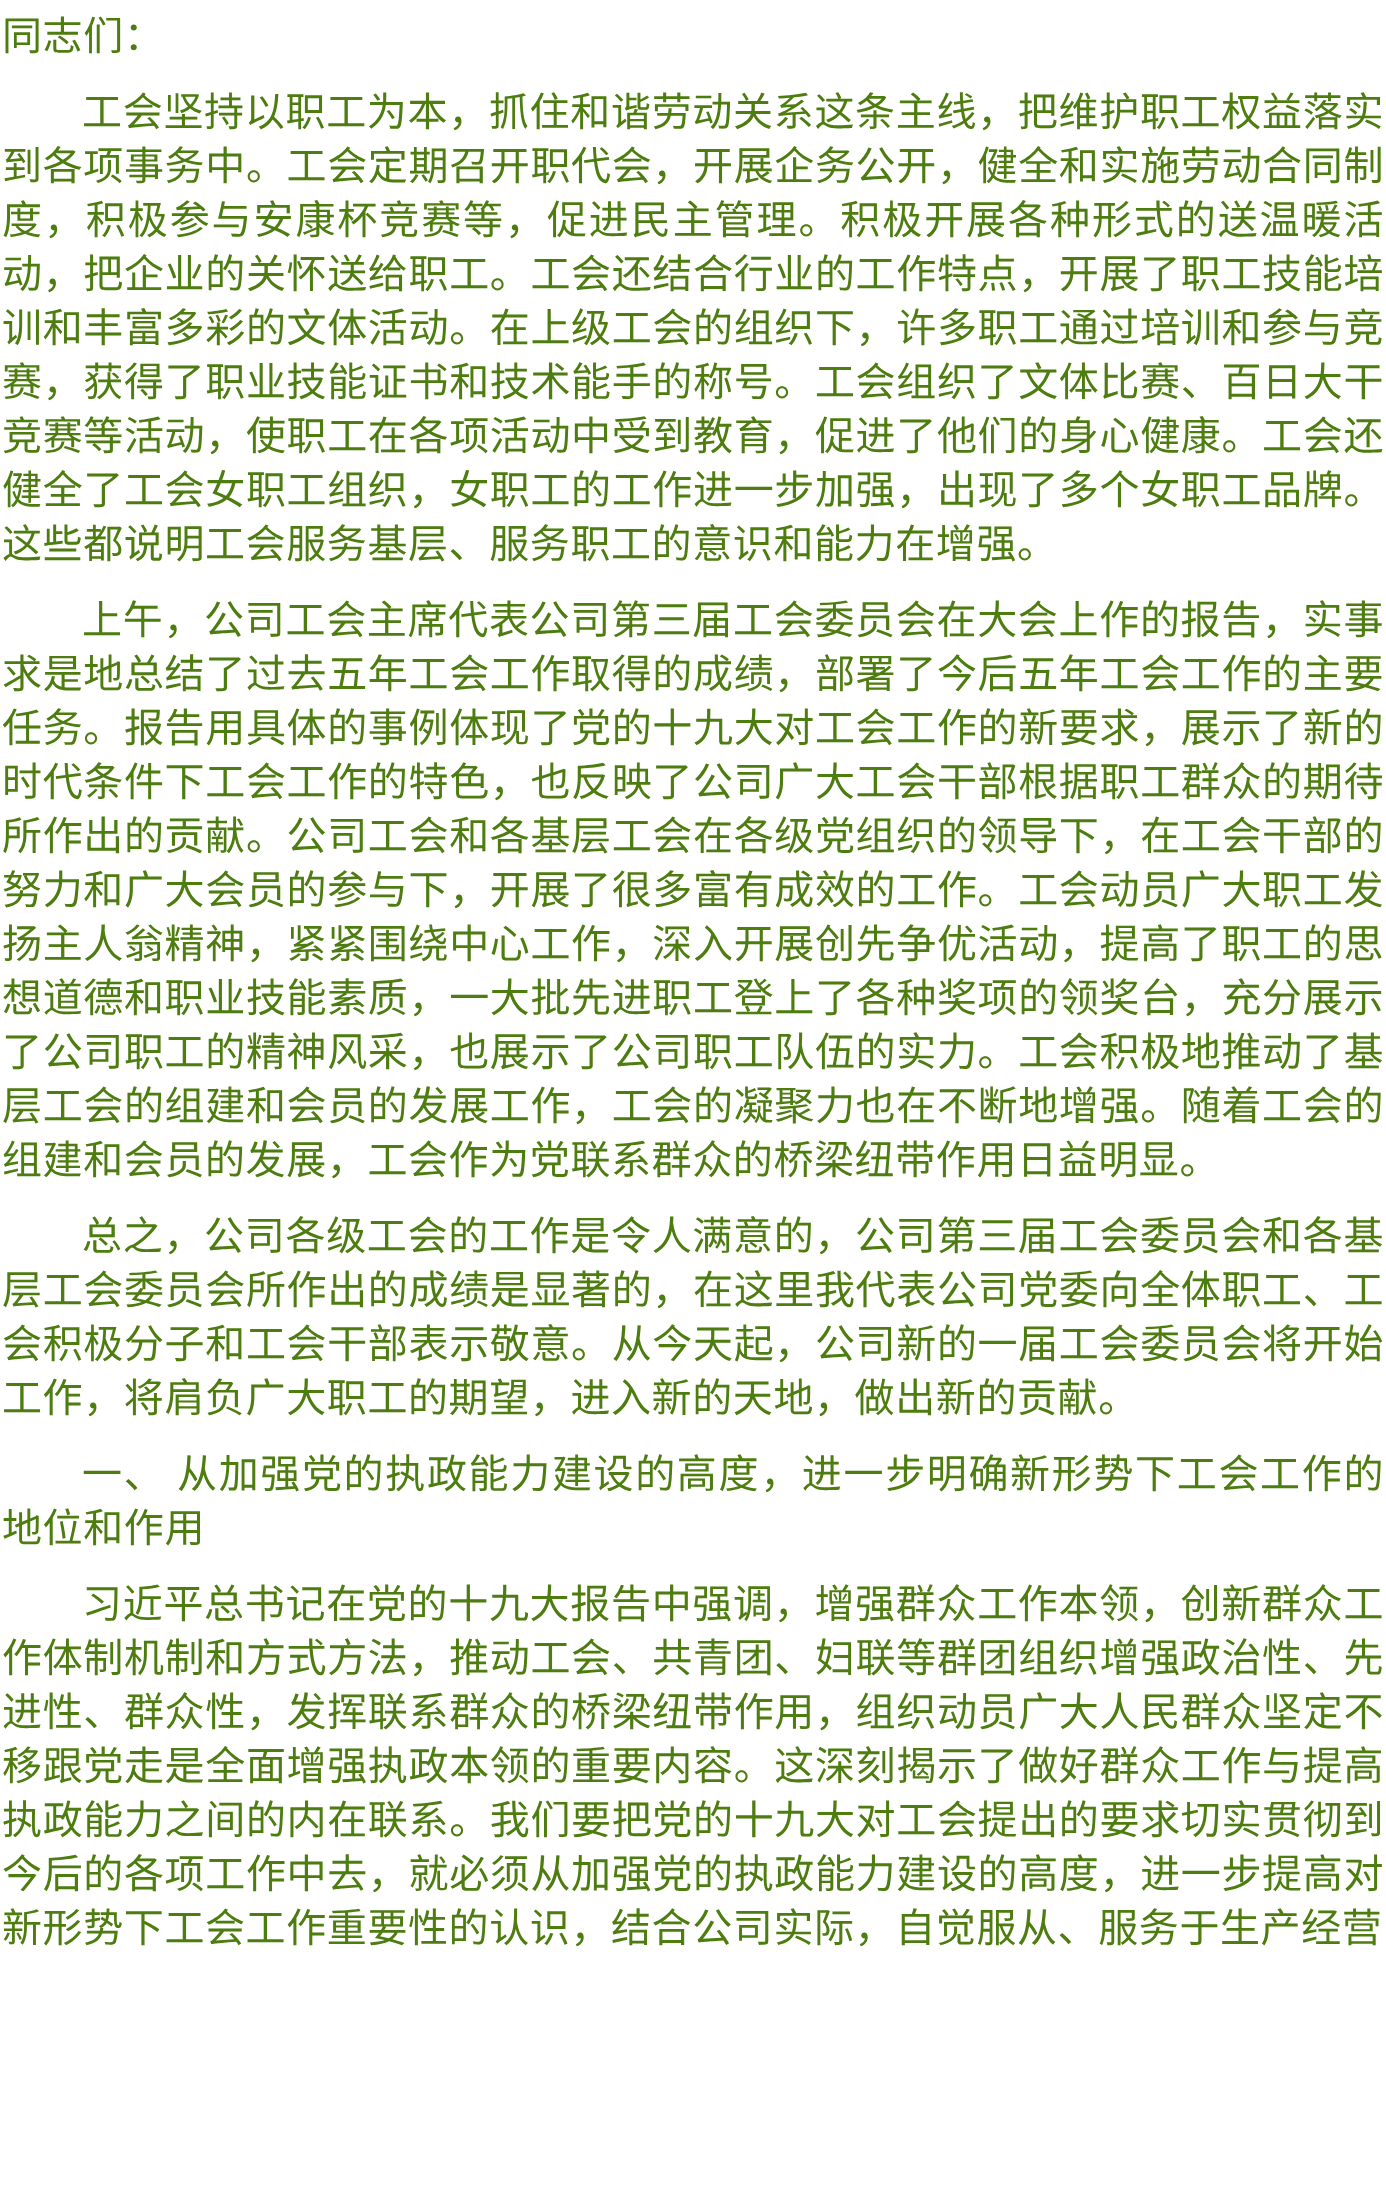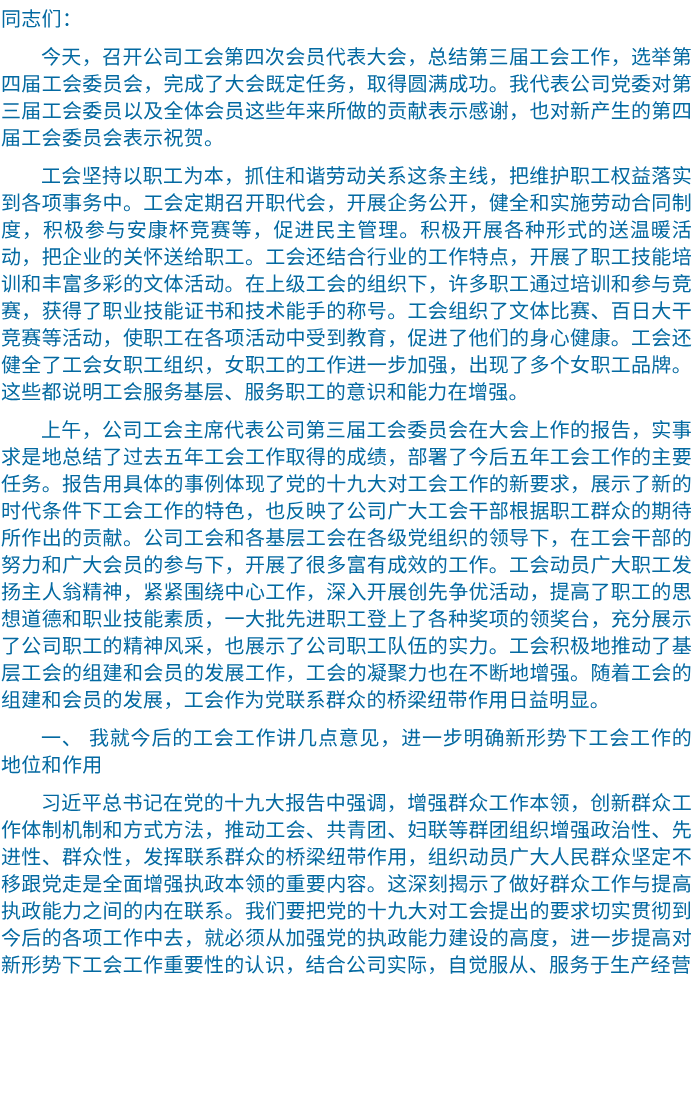--- a/index.html
+++ b/index.html
@@ -11,39 +11,39 @@
     height: 1097px;
     overflow: hidden;
     background: #ffffff;
   }
   .doc-page {
     box-sizing: border-box;
     width: 693px;
     height: 1097px;
     padding: 6px 1px 0 1px;
     overflow: hidden;
-    font-family: Liberation Sans, sans-serif;
+    font-family: Liberation Serif, serif;
     font-size: 20px;
     line-height: 27px;
     letter-spacing: 0.3px;
-    color: #0369a1;
+    color: #4d7c0f;
     text-align: justify;
     word-break: break-all;
   }
   .doc-page p {
     margin: 0 0 11px 0;
     text-indent: 2em;
   }
   .doc-page p.salutation {
     text-indent: 0;
   }
 </style>
 </head>
 <body>
 
 <main class="doc-page">
   <p class="salutation">同志们：</p>
-  <p>今天，召开公司工会第四次会员代表大会，总结第三届工会工作，选举第四届工会委员会，完成了大会既定任务，取得圆满成功。我代表公司党委对第三届工会委员以及全体会员这些年来所做的贡献表示感谢，也对新产生的第四届工会委员会表示祝贺。</p>
   <p>工会坚持以职工为本，抓住和谐劳动关系这条主线，把维护职工权益落实到各项事务中。工会定期召开职代会，开展企务公开，健全和实施劳动合同制度，积极参与安康杯竞赛等，促进民主管理。积极开展各种形式的送温暖活动，把企业的关怀送给职工。工会还结合行业的工作特点，开展了职工技能培训和丰富多彩的文体活动。在上级工会的组织下，许多职工通过培训和参与竞赛，获得了职业技能证书和技术能手的称号。工会组织了文体比赛、百日大干竞赛等活动，使职工在各项活动中受到教育，促进了他们的身心健康。工会还健全了工会女职工组织，女职工的工作进一步加强，出现了多个女职工品牌。这些都说明工会服务基层、服务职工的意识和能力在增强。</p>
   <p>上午，公司工会主席代表公司第三届工会委员会在大会上作的报告，实事求是地总结了过去五年工会工作取得的成绩，部署了今后五年工会工作的主要任务。报告用具体的事例体现了党的十九大对工会工作的新要求，展示了新的时代条件下工会工作的特色，也反映了公司广大工会干部根据职工群众的期待所作出的贡献。公司工会和各基层工会在各级党组织的领导下，在工会干部的努力和广大会员的参与下，开展了很多富有成效的工作。工会动员广大职工发扬主人翁精神，紧紧围绕中心工作，深入开展创先争优活动，提高了职工的思想道德和职业技能素质，一大批先进职工登上了各种奖项的领奖台，充分展示了公司职工的精神风采，也展示了公司职工队伍的实力。工会积极地推动了基层工会的组建和会员的发展工作，工会的凝聚力也在不断地增强。随着工会的组建和会员的发展，工会作为党联系群众的桥梁纽带作用日益明显。</p>
-  <p>一、 我就今后的工会工作讲几点意见，进一步明确新形势下工会工作的地位和作用</p>
+  <p>总之，公司各级工会的工作是令人满意的，公司第三届工会委员会和各基层工会委员会所作出的成绩是显著的，在这里我代表公司党委向全体职工、工会积极分子和工会干部表示敬意。从今天起，公司新的一届工会委员会将开始工作，将肩负广大职工的期望，进入新的天地，做出新的贡献。</p>
+  <p>一、 从加强党的执政能力建设的高度，进一步明确新形势下工会工作的地位和作用</p>
   <p>习近平总书记在党的十九大报告中强调，增强群众工作本领，创新群众工作体制机制和方式方法，推动工会、共青团、妇联等群团组织增强政治性、先进性、群众性，发挥联系群众的桥梁纽带作用，组织动员广大人民群众坚定不移跟党走是全面增强执政本领的重要内容。这深刻揭示了做好群众工作与提高执政能力之间的内在联系。我们要把党的十九大对工会提出的要求切实贯彻到今后的各项工作中去，就必须从加强党的执政能力建设的高度，进一步提高对新形势下工会工作重要性的认识，结合公司实际，自觉服从、服务于生产经营</p>
 </main>
 
 </body></html>

